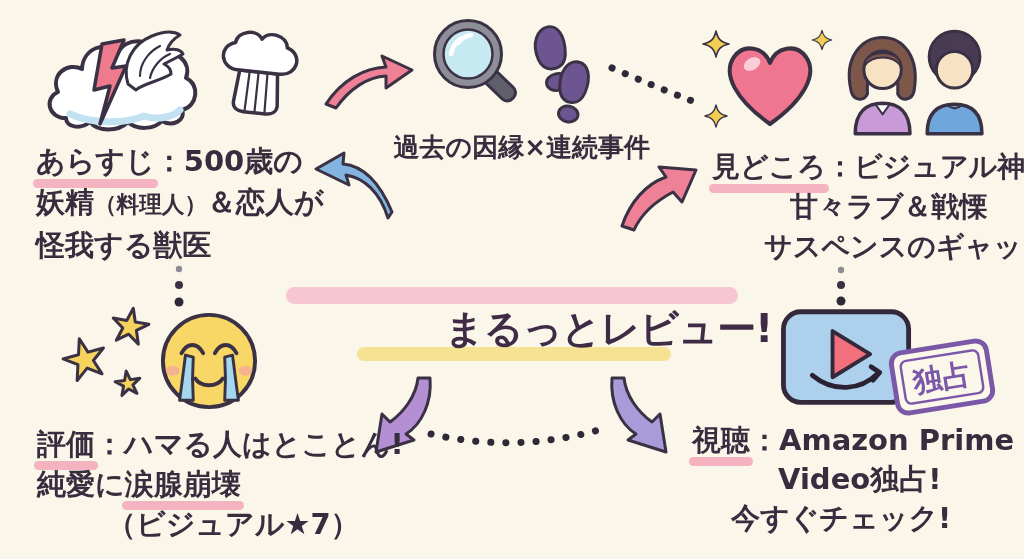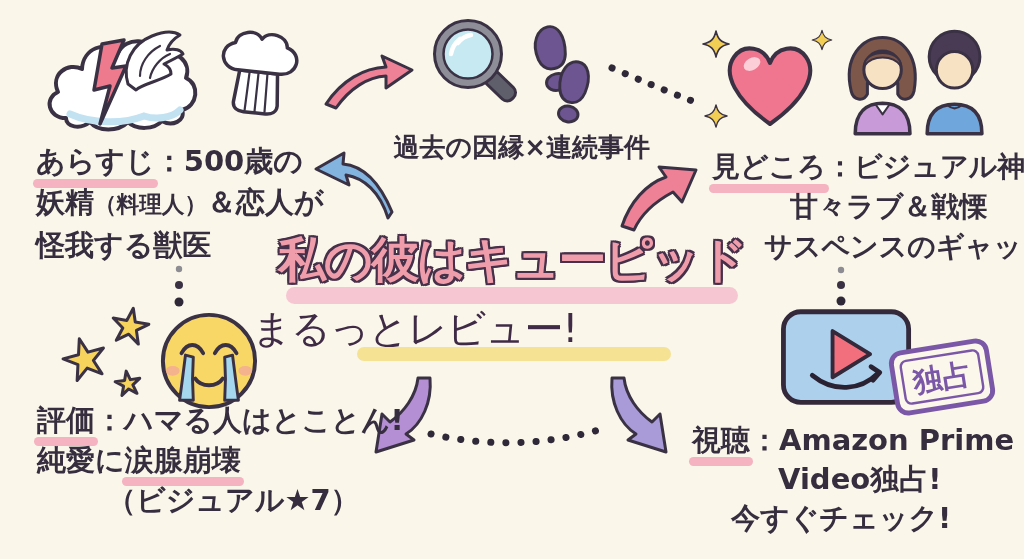--- a/index.html
+++ b/index.html
@@ -1,39 +1,39 @@
 <!DOCTYPE html>
 <html><head>
 <meta charset="utf-8">
 <style>
   html,body{margin:0;padding:0;}
   body{font-family:"DejaVu Sans","Liberation Sans",sans-serif;}
   .canvas{position:relative;width:1024px;height:559px;background:#FAF6E9;overflow:hidden;}
   .abs{position:absolute;}
   .txt{font-weight:700;color:#362D3E;white-space:nowrap;z-index:3;}
   .syn-block{left:36px;top:141px;font-size:29px;line-height:41px;}
-  .rating-block{left:37px;top:400px;font-size:29px;line-height:40px;}
+  .rating-block{left:37px;top:424px;font-size:29px;line-height:40px;}
   .hl-block{left:700px;top:147px;font-size:28px;line-height:40px;}
   .watch-block{left:692px;top:421px;font-size:29px;line-height:39px;}
   .mystery{left:360px;top:130px;width:290px;text-align:right;font-size:26px;}
   .hl-l2{margin-left:90px;}
   .hl-l3{margin-left:64px;}
   .rate-l2{}
   .rate-l3{margin-left:70px;}
   .watch-l2{margin-left:86px;}
   .watch-l3{margin-left:39px;}
   .small-paren{font-size:0.78em;}
   .ul{position:relative;display:inline-block;}
   .ul::after{content:"";position:absolute;left:-3px;right:-3px;bottom:-6px;height:9px;
              background:#F3A6B8;border-radius:5px;opacity:.85;}
   .title-main{left:252px;top:228px;width:520px;text-align:center;font-size:48px;font-weight:700;
               letter-spacing:-2px;color:#F09DAB;z-index:2;white-space:nowrap;
               text-shadow:-2px -2px 0 #46304A,2px -2px 0 #46304A,-2px 2px 0 #46304A,2px 2px 0 #46304A,
                           -2px 0 0 #46304A,2px 0 0 #46304A,0 -2px 0 #46304A,0 2px 0 #46304A;}
-  .title-sub{left:252px;top:302px;width:520px;text-align:left;font-size:39px;font-weight:400;
+  .title-sub{left:252px;top:302px;width:520px;text-align:right;font-size:39px;font-weight:700;
              letter-spacing:-1px;color:#3F2B46;z-index:2;white-space:nowrap;}
   .bar-main{left:286px;top:287px;width:452px;height:17px;background:#F6C7D2;border-radius:9px;z-index:1;}
   .bar-sub{left:357px;top:347px;width:314px;height:14px;background:#F5E293;border-radius:7px;z-index:1;}
   svg{display:block;overflow:visible;}
   .stamp{transform:rotate(-9deg);}
 </style>
 </head>
 <body>
 
 <div class="canvas">
@@ -162,21 +162,20 @@
     <div class="hl-l3">サスペンスのギャップ</div>
   </div>
 
   <svg class="abs" style="left:832px;top:265px;" width="18" height="42" viewBox="0 0 18 42">
     <circle cx="9" cy="5" r="3.2" fill="#8C8C92"></circle>
     <circle cx="9" cy="20" r="4" fill="#3A3244"></circle>
     <circle cx="9" cy="36" r="4.5" fill="#2F2838"></circle>
   </svg>
 
   <div class="abs bar-main"></div>
-  <div class="abs title-main">私の彼はキューピッド</div>
   <div class="abs bar-sub"></div>
   <div class="abs title-sub">まるっとレビュー!</div>
 
   <svg class="abs" style="left:362px;top:374px;" width="74" height="82" viewBox="0 0 74 82">
     <path d="M68,4 C70,28 60,50 44,60 L52,66 L14,78 L20,40 L28,48 C42,38 54,22 56,4 Z" fill="#B48FD3" stroke="#3A3244" stroke-width="3" stroke-linejoin="round"></path>
   </svg>
 
   <svg class="abs" style="left:426px;top:422px;" width="186" height="34" viewBox="0 0 186 34">
     <path d="M5,12 Q92,32 180,6" fill="none" stroke="#2F2838" stroke-width="7" stroke-linecap="round" stroke-dasharray="0.1 15"></path>
   </svg>

